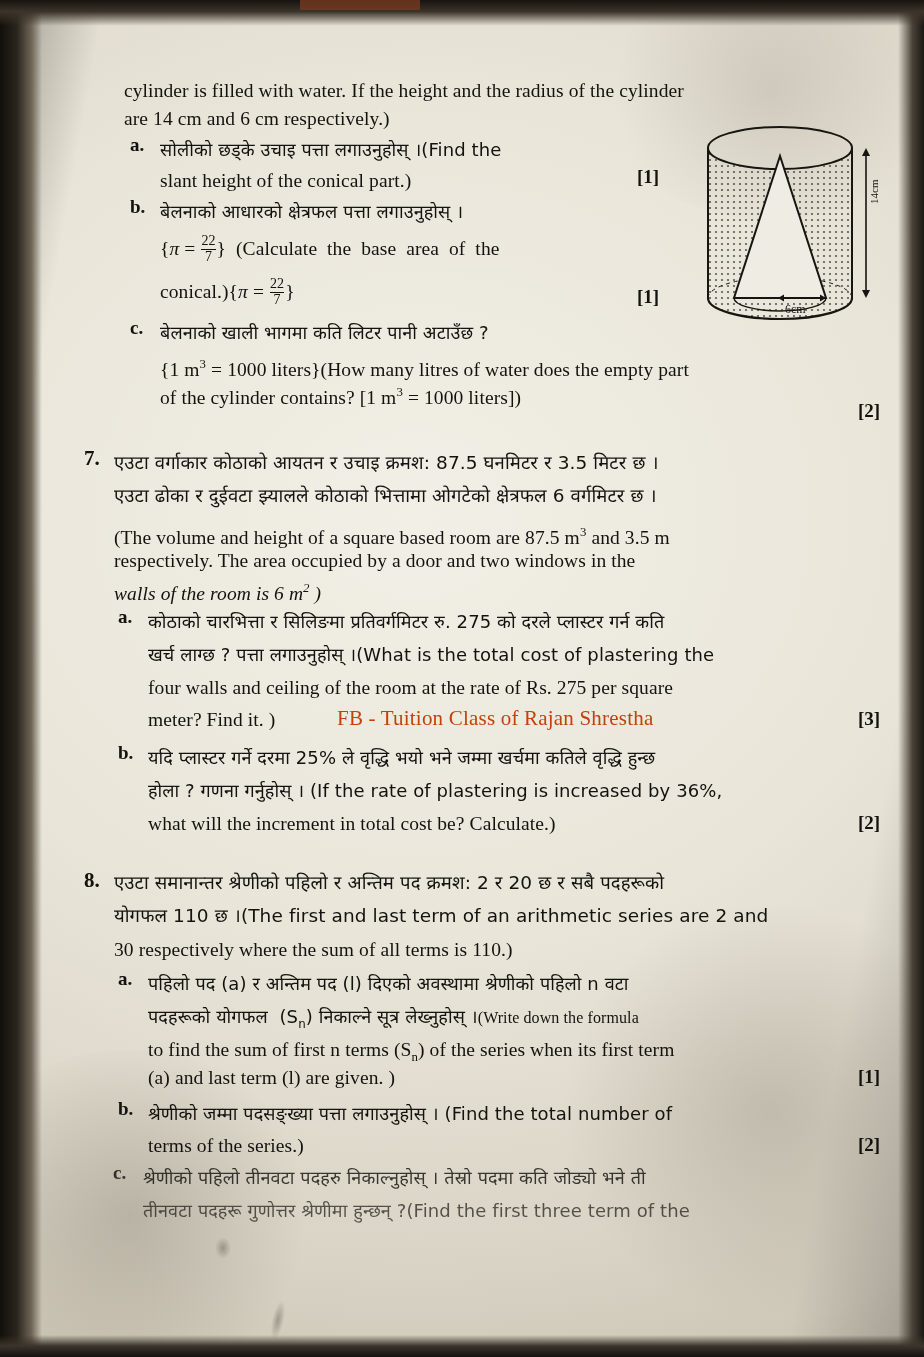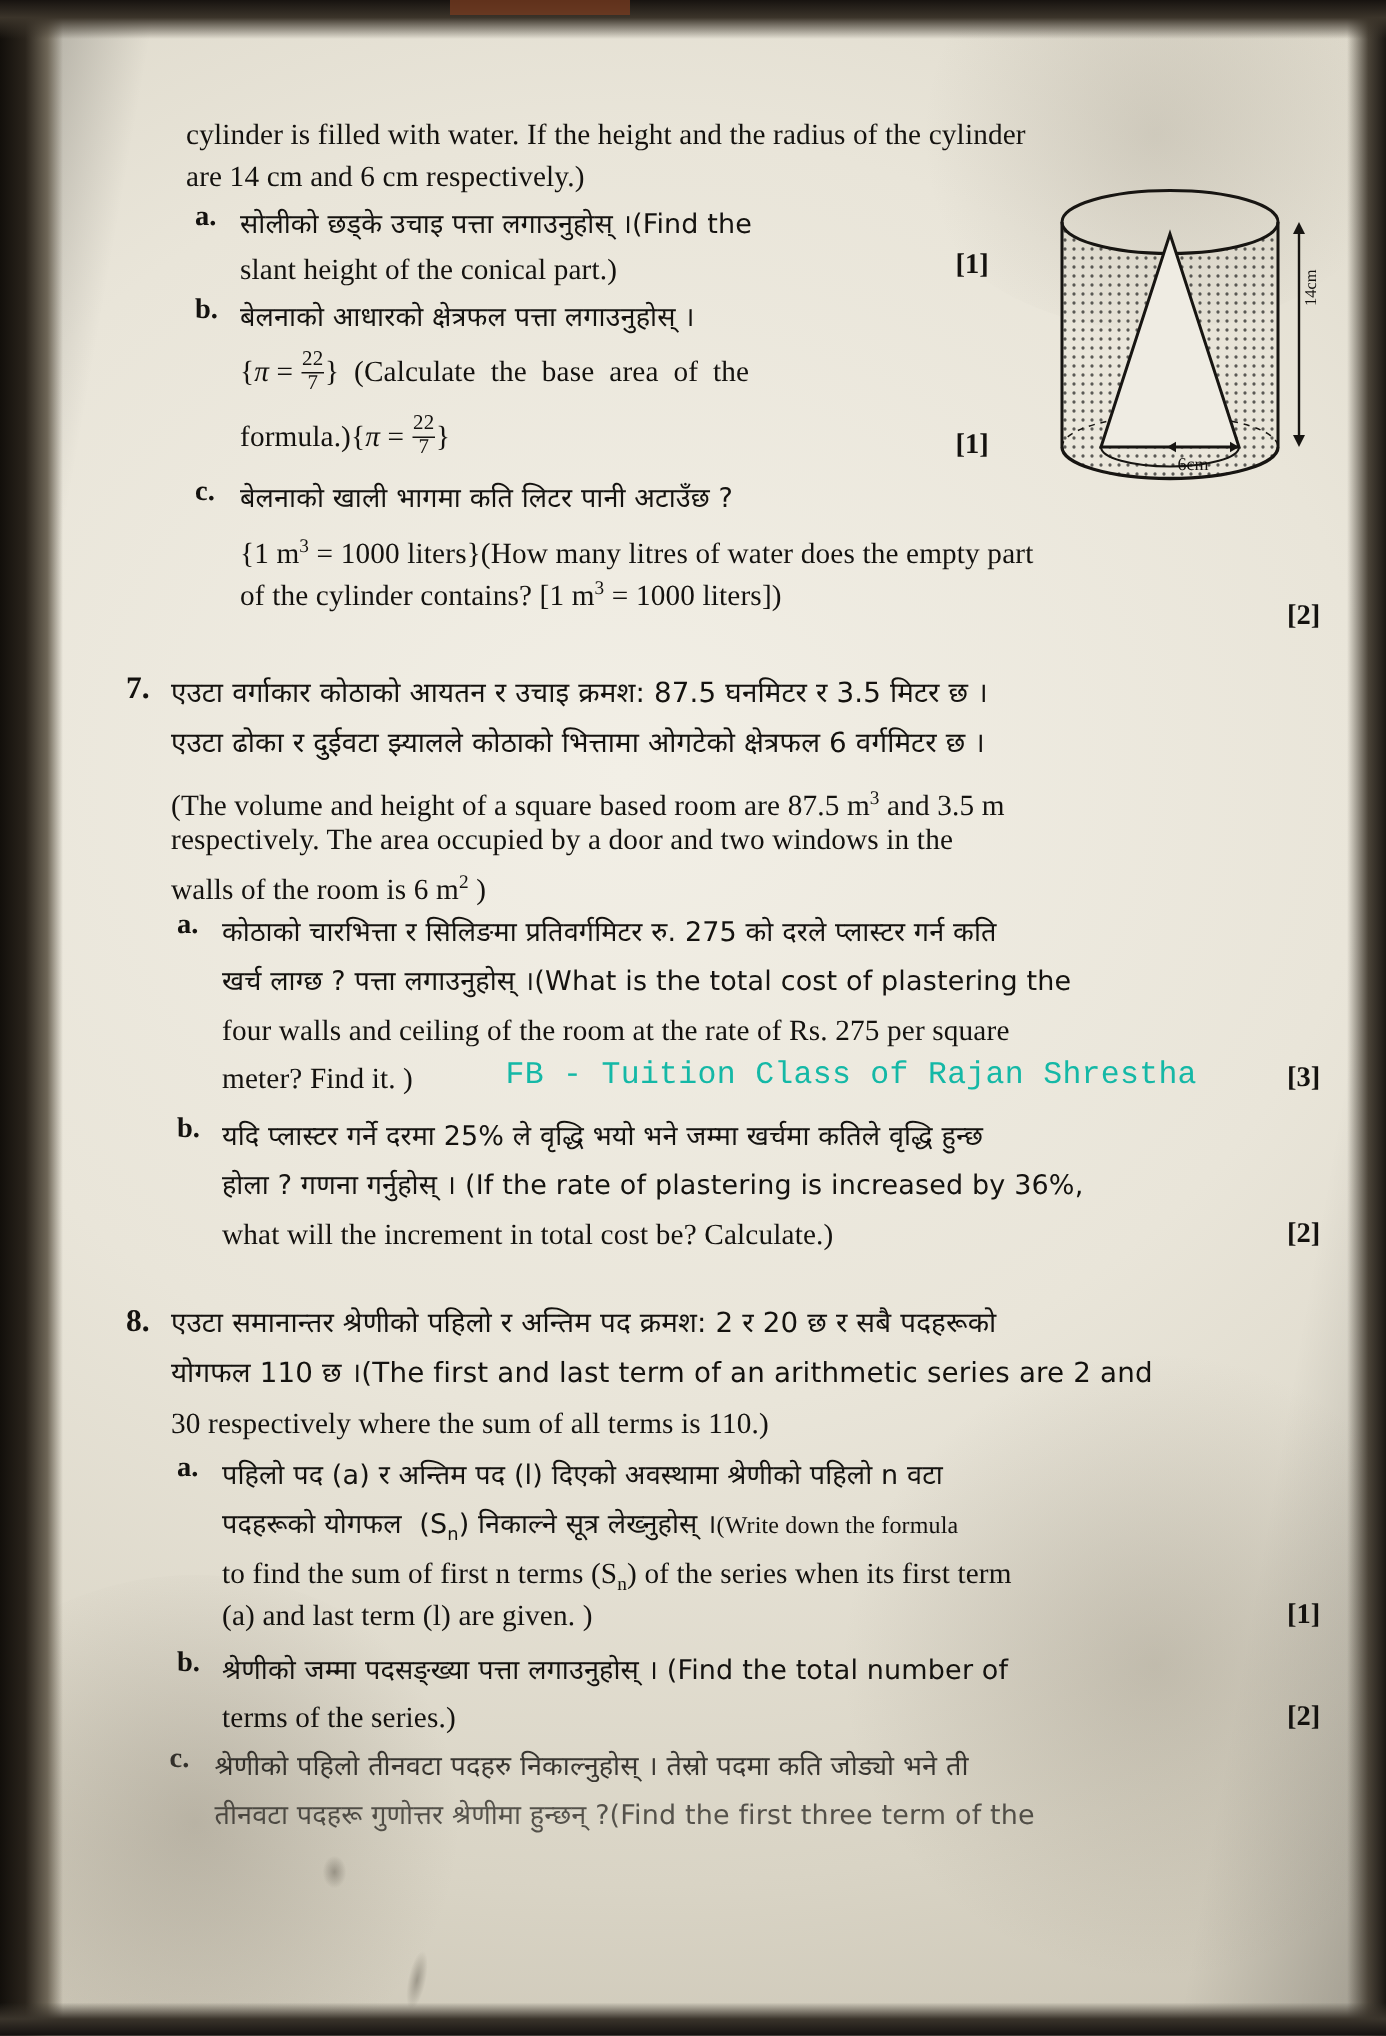--- a/index.html
+++ b/index.html
@@ -104,23 +104,23 @@
   #figure {
     position: absolute;
     left: 690px; top: 122px;
     width: 200px; height: 216px;
   }
 
   
   #watermark {
     position: absolute;
     left: 337px; top: 706px;
-    font-family: Liberation Mono, monospace;
+    font-family: Liberation Serif, serif;
     font-size: 21px;
-    color: #14b8a6;
+    color: #c2410c;
     white-space: nowrap;
     letter-spacing: .2px;
   }
   
   #smudge1 {
     position: absolute; left: 215px; top: 1237px; width: 16px; height: 22px;
     background: radial-gradient(ellipse, rgba(60,55,45,0.35) 0%, rgba(60,55,45,0) 70%);
   }
   #smudge2 {
     position: absolute; left: 272px; top: 1300px; width: 12px; height: 40px;
@@ -169,21 +169,21 @@
   <div class="blk" style="left:160px; top:197px;">
     <div class="ln dev">बेलनाको आधारको क्षेत्रफल पत्ता लगाउनुहोस् ।</div>
   </div>
   <div class="blk" style="left:160px; top:232px;">
     <div class="ln ser" style="line-height:34px;">
       <span>{</span><span class="it">π</span><span> = </span><span class="frac"><span class="nume">22</span><span class="den">7</span></span><span>} &nbsp;(Calculate &nbsp;the &nbsp;base &nbsp;area &nbsp;of &nbsp;the</span>
     </div>
   </div>
   <div class="blk" style="left:160px; top:275px;">
     <div class="ln ser" style="line-height:34px;">
-      <span>formula.){</span><span class="it">π</span><span> = </span><span class="frac"><span class="nume">22</span><span class="den">7</span></span><span>}</span>
+      <span>conical.){</span><span class="it">π</span><span> = </span><span class="frac"><span class="nume">22</span><span class="den">7</span></span><span>}</span>
     </div>
   </div>
   <div class="mk" style="left:637px; top:286px;">[1]</div>
 
   <div class="blk" style="left:130px; top:317px;">
     <span class="lbl">c.</span>
   </div>
   <div class="blk" style="left:160px; top:318px;">
     <div class="ln dev">बेलनाको खाली भागमा कति लिटर पानी अटाउँछ ?</div>
   </div>
@@ -239,21 +239,21 @@
   </div>
   <div class="blk" style="left:114px; top:481px;">
     <div class="ln dev" style="font-size:18.5px;">एउटा ढोका र दुईवटा झ्यालले कोठाको भित्तामा ओगटेको क्षेत्रफल 6 वर्गमिटर छ ।</div>
   </div>
   <div class="blk" style="left:114px; top:518px;">
     <div class="ln ser">(The volume and height of a square based room are 87.5 m<sup>3</sup> and 3.5 m</div>
   </div>
   <div class="blk" style="left:114px; top:546px;">
     <div class="ln ser">respectively. The area occupied by a door and two windows in the</div>
   </div>
-  <div class="blk" style="left:114px; top:574px;">
+  <div class="blk" style="left:114px; top:574px;font-style:italic;">
     <div class="ln ser">walls of the room is 6 m<sup>2</sup> )</div>
   </div>
 
   <div class="blk" style="left:118px; top:606px;">
     <span class="lbl">a.</span>
   </div>
   <div class="blk" style="left:148px; top:607px;">
     <div class="ln dev">कोठाको चारभित्ता र सिलिङमा प्रतिवर्गमिटर रु. 275 को दरले प्लास्टर गर्न कति</div>
   </div>
   <div class="blk" style="left:148px; top:640px;">

